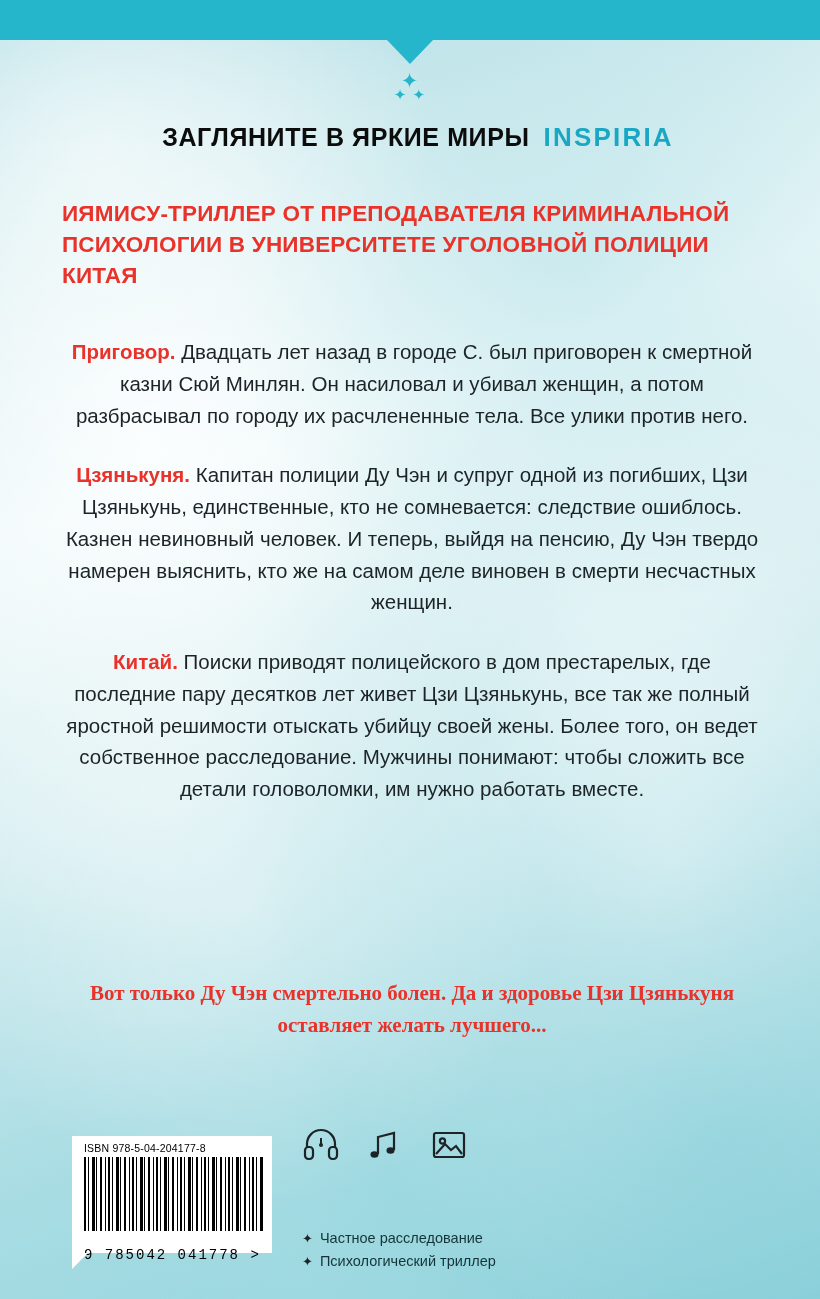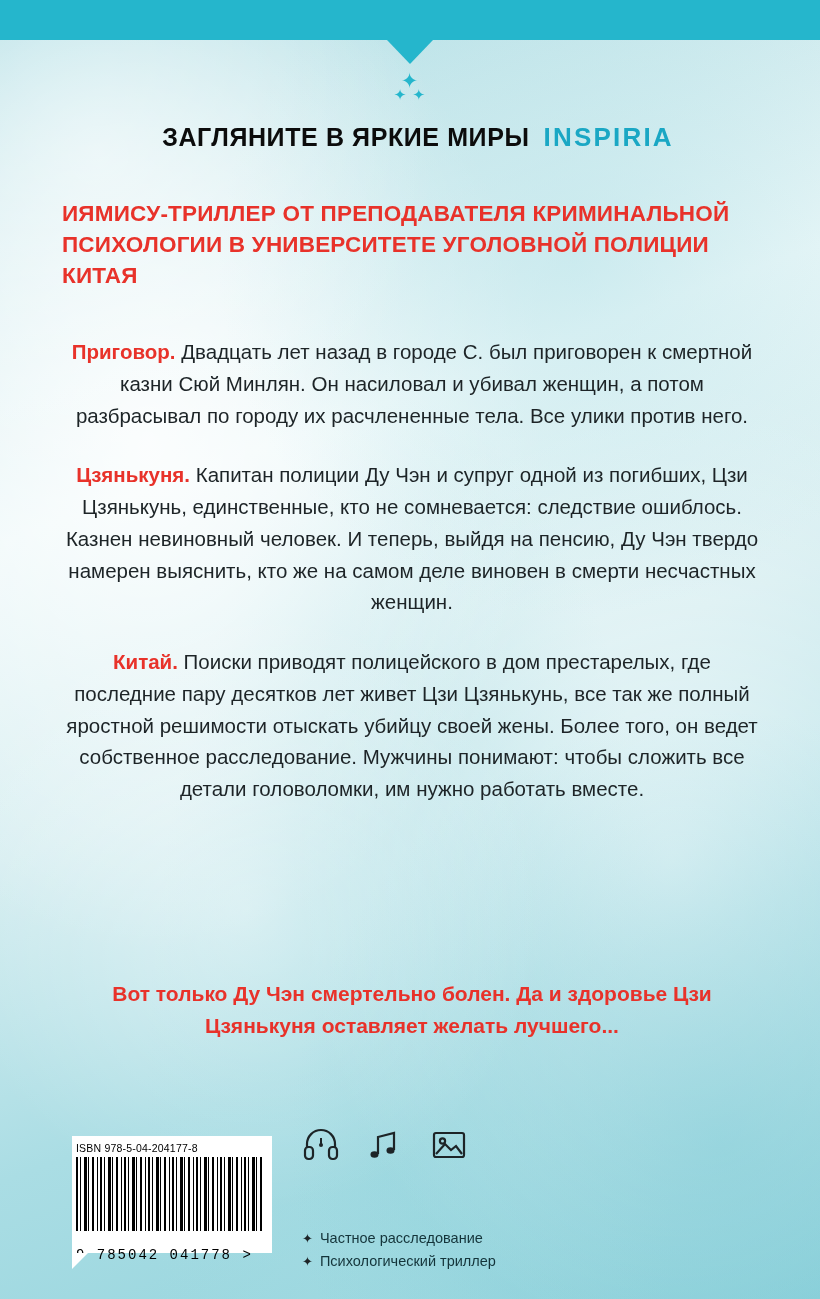--- a/index.html
+++ b/index.html
@@ -129,32 +129,33 @@
   .closing {
     position: absolute;
     top: 978px;
     left: 62px;
     width: 700px;
     text-align: center;
     color: #e8322a;
     font-size: 21px;
     font-weight: bold;
     line-height: 1.5;
+    font-family: Liberation Serif, serif;
   }
 
   
   .barcode-box {
     position: absolute;
     left: 72px;
     top: 1136px;
     width: 200px;
     height: 117px;
     background: #ffffff;
     box-sizing: border-box;
-    padding: 6px 8px 4px 4px;
+    padding: 6px 8px 4px 12px;
   }
   .barcode-box::after {
     
     content: "";
     position: absolute;
     left: 0;
     bottom: -16px;
     width: 0; height: 0;
     border-left: 16px solid #ffffff;
     border-bottom: 16px solid transparent;

